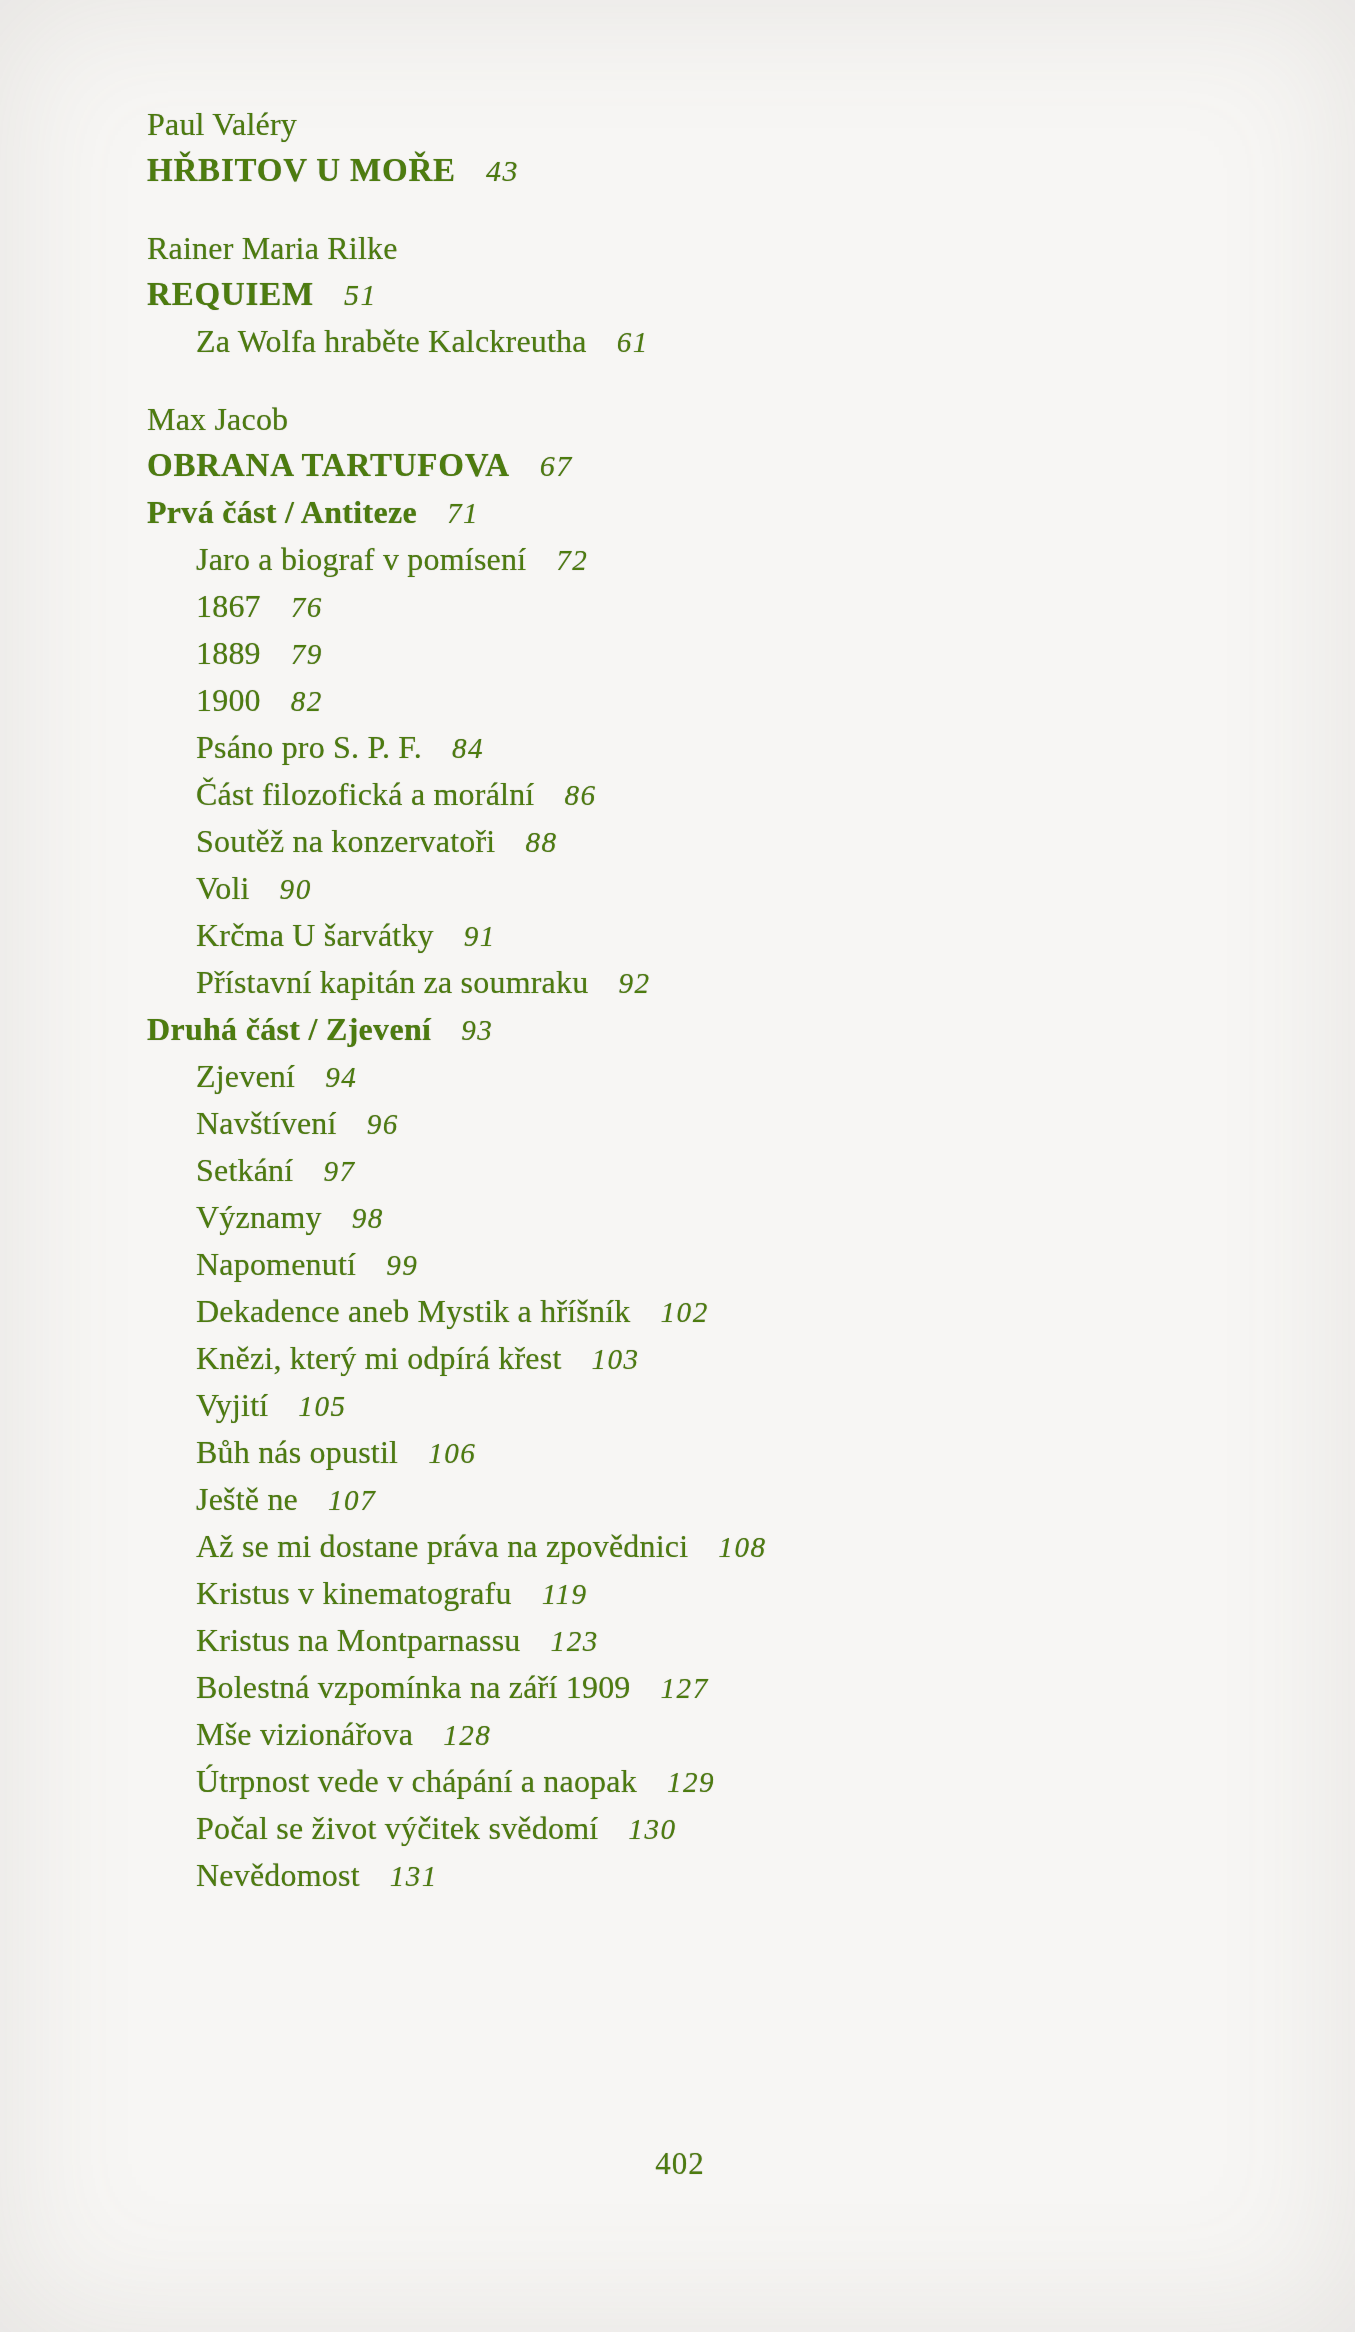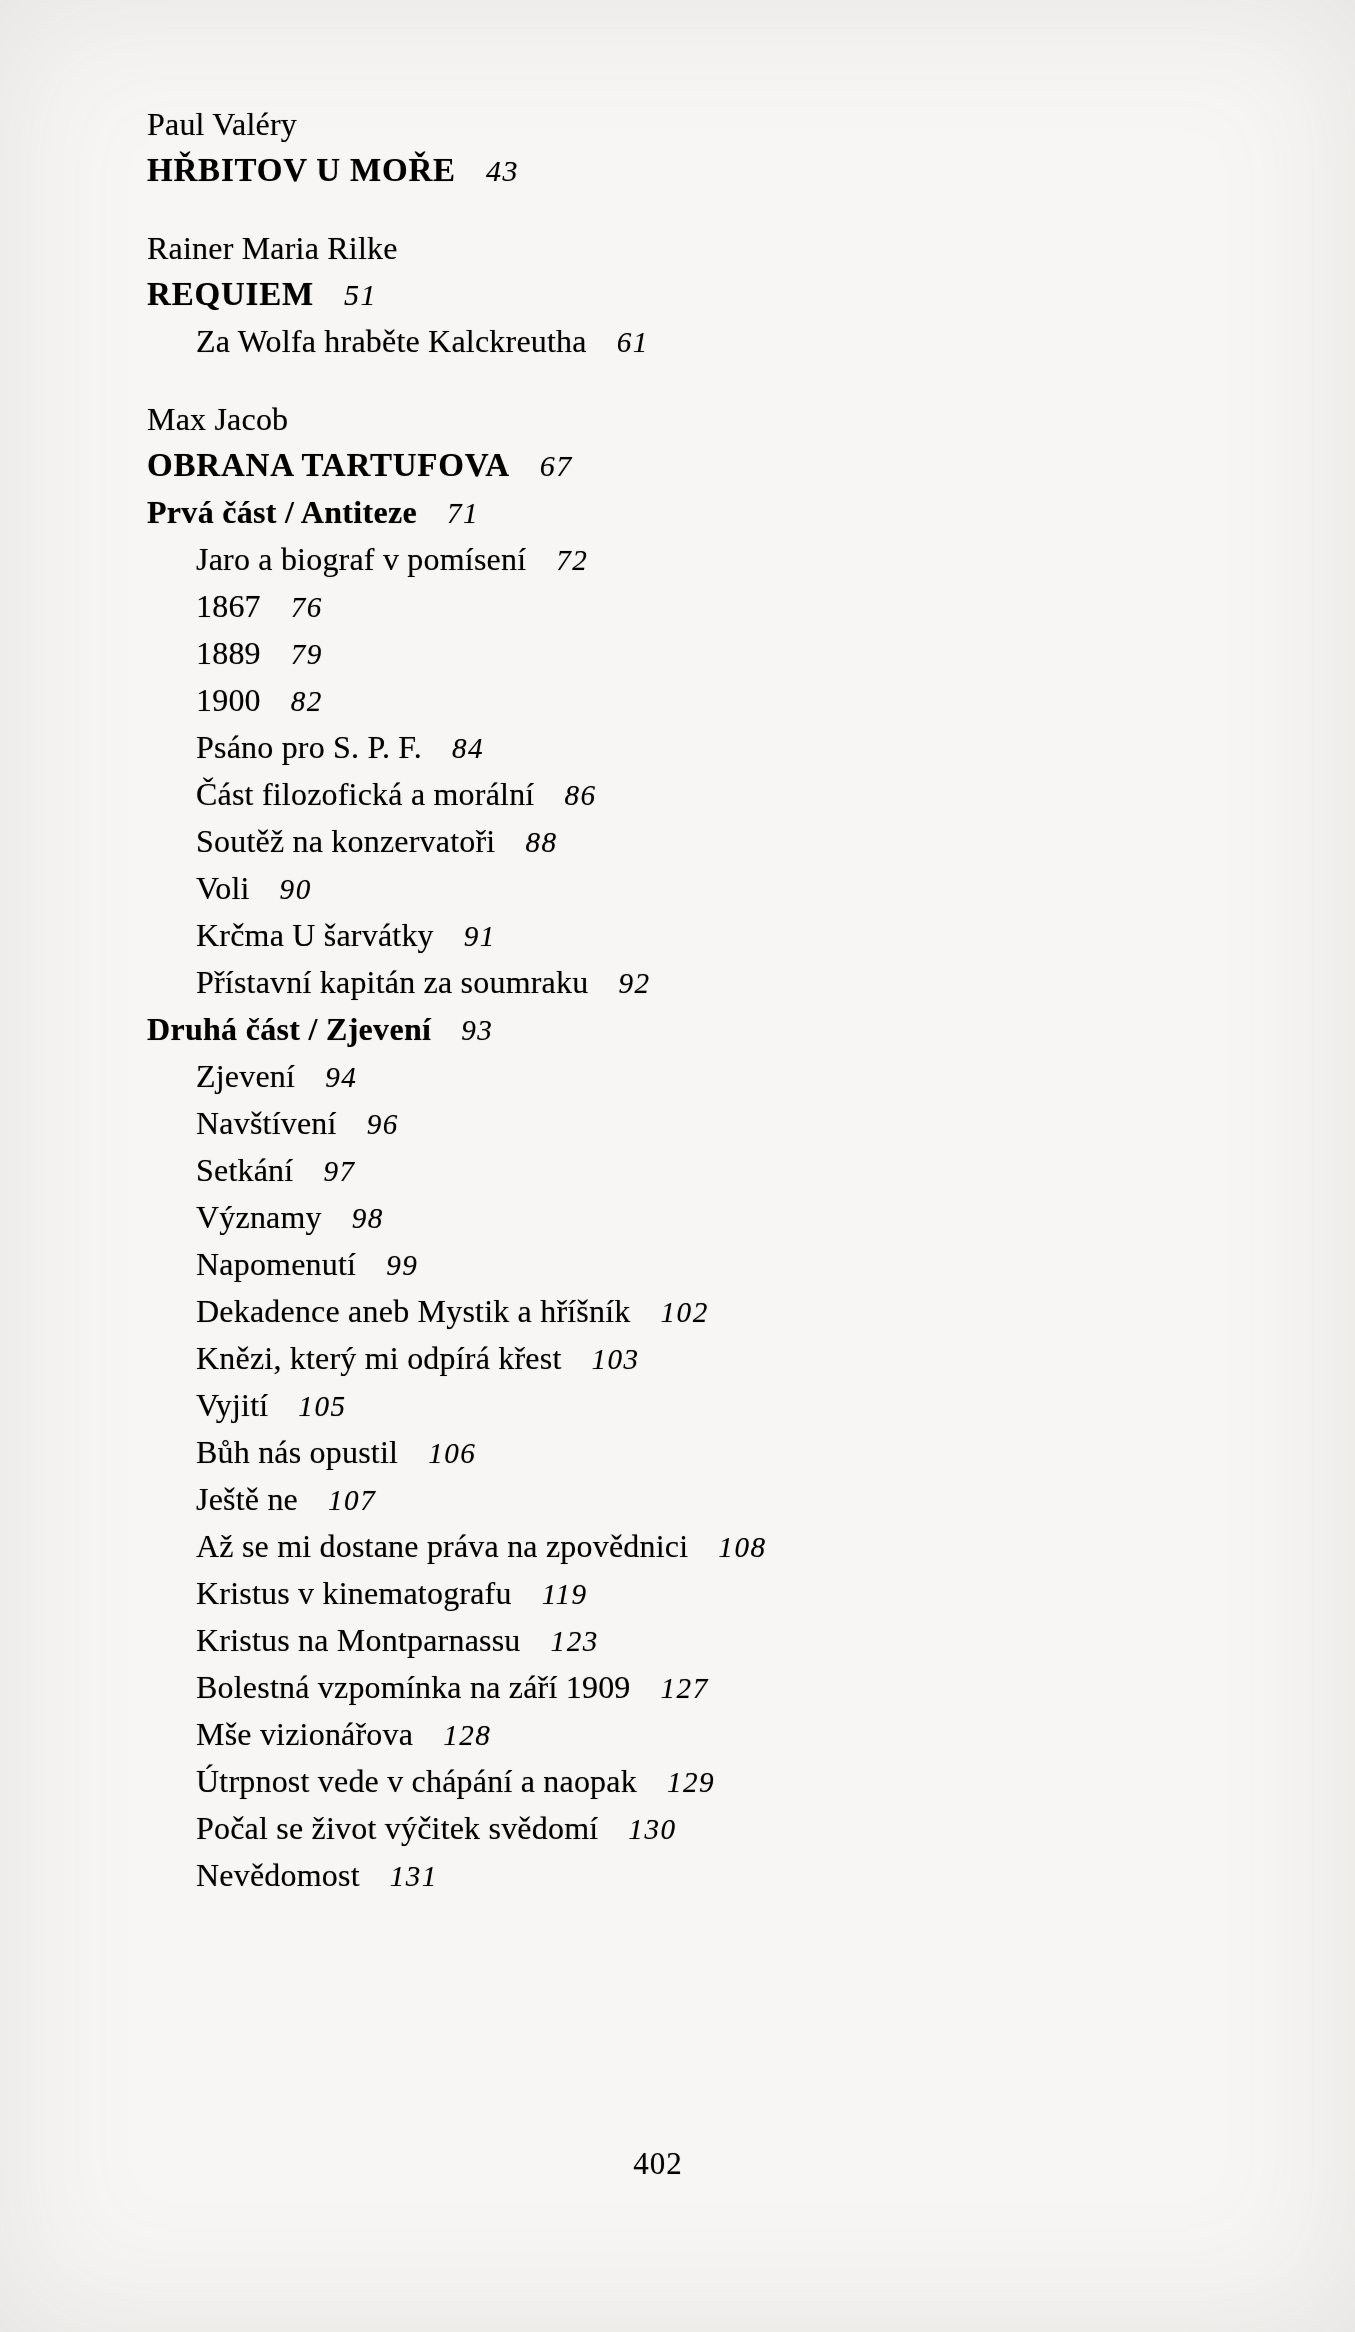--- a/index.html
+++ b/index.html
@@ -6,21 +6,21 @@
   body {
     width: 1355px; height: 2332px;
     background: #e9e8e6;
     font-family: "Liberation Serif", serif;
   }
   .page {
     position: relative;
     width: 1355px; height: 2332px;
     background: #f7f6f4;
     overflow: hidden;
-    color: #000000;
+    color: #4d7c0f;
   }
   
   .page::after {
     content: "";
     position: absolute; inset: 0;
     pointer-events: none;
     box-shadow: inset 0 0 140px rgba(118, 112, 102, 0.13);
   }
   .toc {
     position: absolute;
@@ -47,20 +47,21 @@
     letter-spacing: 1.5px;
   }
   .folio {
     position: absolute;
     top: 2146px; left: 0;
     width: 1316px;
     text-align: center;
     font-size: 31px;
     letter-spacing: 1px;
     text-shadow: 0 0 1px rgba(33, 30, 27, 0.45);
+    padding-left: 22px;
   }
 </style>
 </head>
 <body>
 
 <div class="page">
   <div class="toc" id="toc">
       <div class="entry author"><span class="label">Paul Valéry</span></div>
       <div class="entry title"><span class="label">HŘBITOV U MOŘE</span><span class="pagenum">43</span></div>
       <div class="entry spacer"></div>

